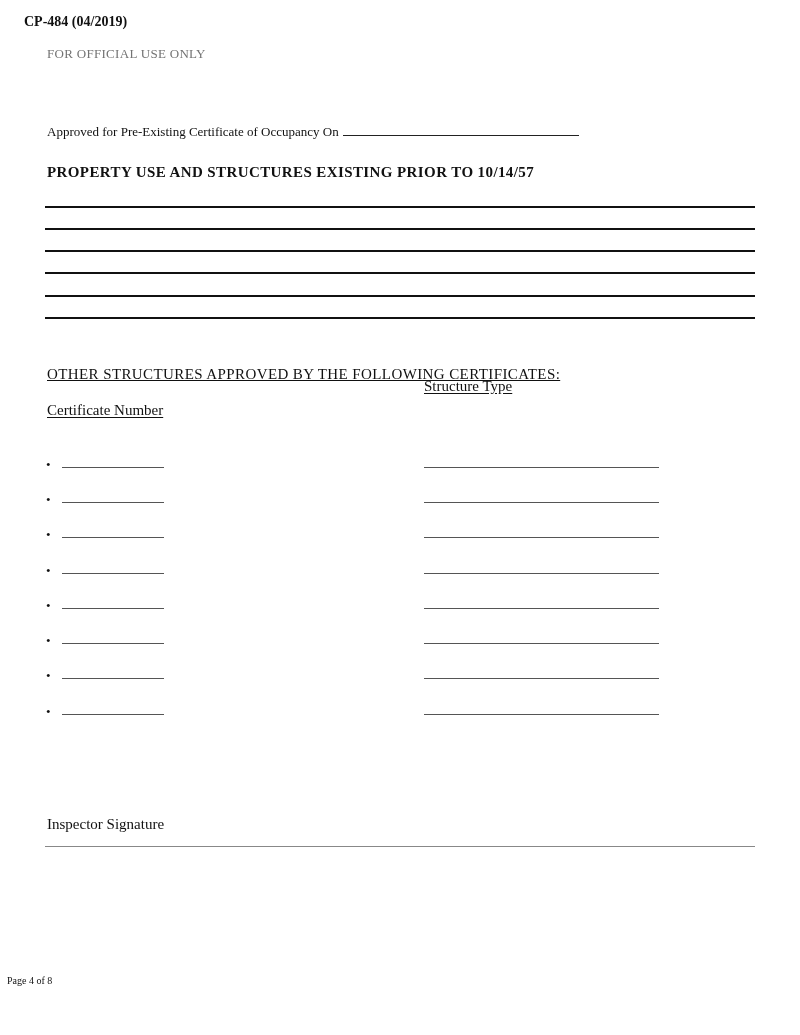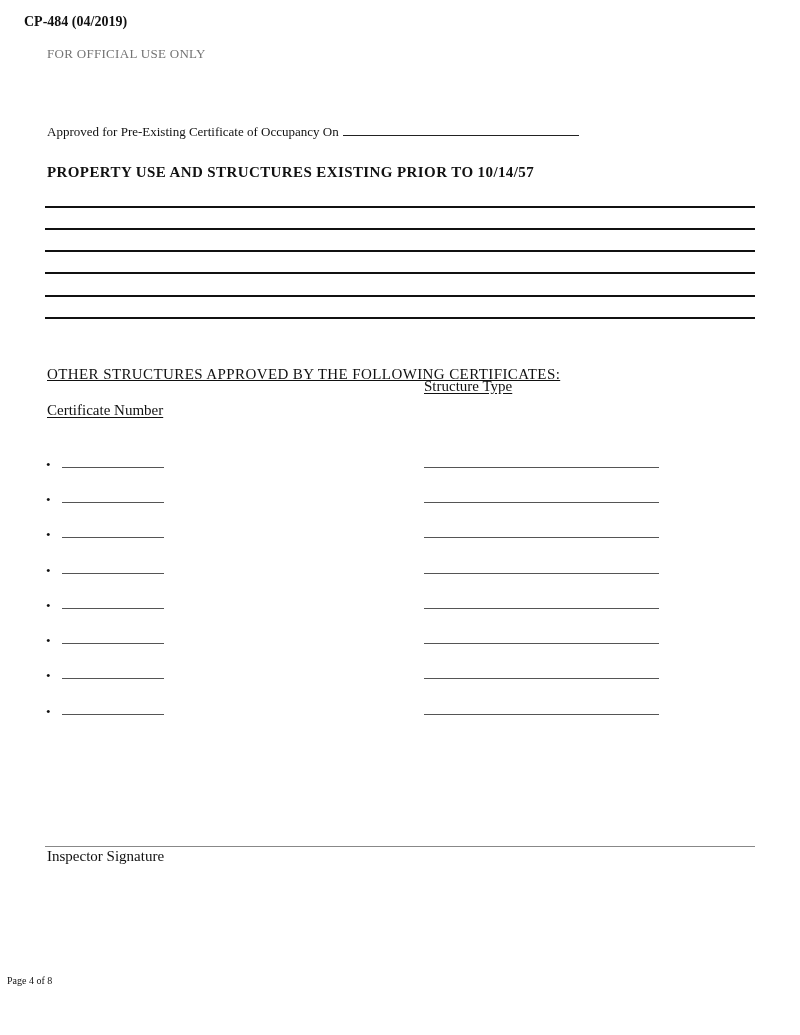--- a/index.html
+++ b/index.html
@@ -10,21 +10,21 @@
   .official { left:47px; top:46px; font-size:13px; color:#737373; letter-spacing:0.3px; }
   .approved { left:47px; top:99px; font-size:13px; white-space:nowrap;margin-top:22px; }
   .approved .blank { display:inline-block; width:236px; border-bottom:1.3px solid #222; margin-left:4px; height:14px; vertical-align:baseline; }
   .section-h { left:47px; font-size:15px; letter-spacing:0.4px; white-space:nowrap; }
   .rule { left:45px; width:710px; height:2px; background:#111; }
   .col-h { font-size:15px; text-decoration:underline; text-underline-offset:2px; white-space:nowrap; }
   .bullet { font-size:13px; }
   .line-l { left:62px; width:102px; height:1px; background:#555; }
   .line-r { left:424px; width:235px; height:1px; background:#555; }
   .sig-line { left:45px; top:846px; width:710px; height:1px; background:#888; }
-  .sig-label { left:47px; top:848px; font-size:15px; }
+  .sig-label { left:47px; top:816px; font-size:15px; }
   .page-num { left:0; width:800px; top:975px; font-size:10px; text-align:left;margin-left:7px; }
 </style>
 </head>
 <body>
 
 <div class="abs form-id">CP-484 (04/2019)</div>
 <div class="abs official">FOR OFFICIAL USE ONLY</div>
 
 <div class="abs approved">
   <span>Approved for Pre-Existing Certificate of Occupancy On</span><span class="blank"></span>

